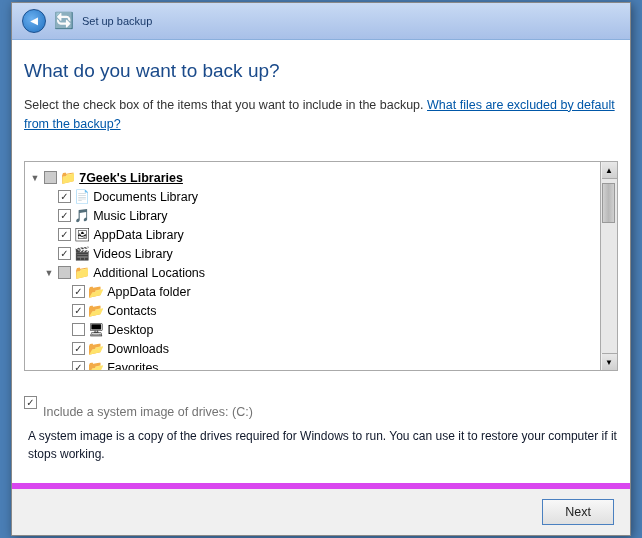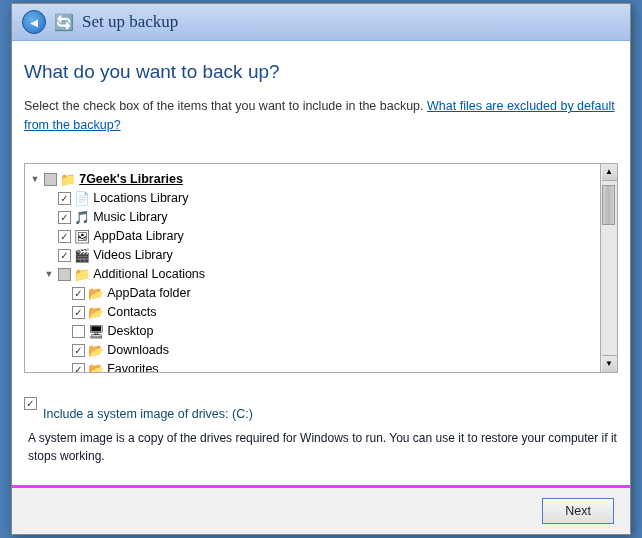--- a/index.html
+++ b/index.html
@@ -40,24 +40,23 @@
       justify-content: center;
       cursor: pointer;
       border: 1px solid #1a5090;
     }
     .back-btn::after {
       content: '◀';
       color: white;
       font-size: 10px;
     }
     .title-bar-text {
-      font-size: 17px;
+      font-size: 11px;
       color: #1a3a6a;
       font-weight: normal;
-      font-family: Liberation Serif, serif;
     }
     .title-bar-backup-icon {
       font-size: 16px;
     }
     .content {
       padding: 20px 12px;
       background: white;
       flex: 1;
     }
     .page-title {
@@ -191,33 +190,33 @@
     .spacer { width: 12px; flex-shrink: 0; }
 
     .system-image-row {
       display: flex;
       align-items: center;
       gap: 6px;
       padding: 14px 0 8px 0;
     }
     .system-image-label {
       font-size: 12.5px;
-      color: #0c4a6e;
+      color: #737373;
       margin-top: 20px;
     }
     .system-info-text {
       font-size: 12px;
       color: #0f172a;
       line-height: 1.5;
       padding: 0 0 0 4px;
     }
 
     .footer {
       background: #f0f0f0;
-      border-top: 3px solid #d946ef;
+      border-top: 6px solid #d946ef;
       padding: 10px 16px;
       display: flex;
       justify-content: flex-end;
       gap: 8px;
     }
     .btn {
       padding: 5px 22px;
       font-size: 12.5px;
       border: 1px solid #888;
       background: linear-gradient(to bottom, #f8f8f8, #e0e0e0);
@@ -255,21 +254,21 @@
           <span class="expand-icon">▼</span>
           <div class="checkbox partial"></div>
           <span class="folder-icon">📁</span>
           <span class="item-label bold">7Geek's Libraries</span>
         </div>
 
         <div class="tree-item indent1">
           <span class="spacer"></span>
           <div class="checkbox checked"></div>
           <span class="folder-icon">📄</span>
-          <span class="item-label">Locations Library</span>
+          <span class="item-label">Documents Library</span>
         </div>
 
         <div class="tree-item indent1">
           <span class="spacer"></span>
           <div class="checkbox checked"></div>
           <span class="folder-icon">🎵</span>
           <span class="item-label">Music Library</span>
         </div>
 
         <div class="tree-item indent1">

